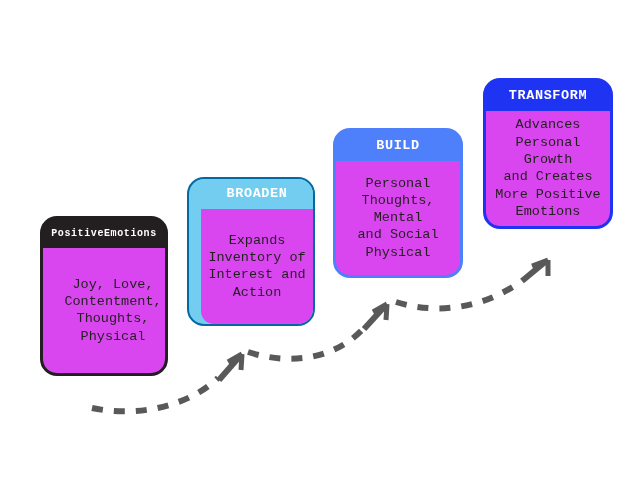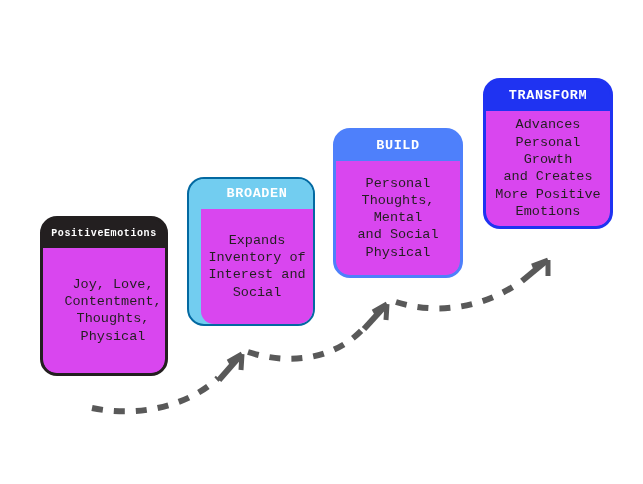--- a/index.html
+++ b/index.html
@@ -144,21 +144,21 @@
     </div>
   </div>
 
   <div class="stage" id="stage-broaden">
     <div class="stage-header">BROADEN</div>
     <div class="stage-body">
       <div>
         <span>Expands</span><br>
         <span>Inventory of</span><br>
         <span>Interest and</span><br>
-        <span>Social</span>
+        <span>Action</span>
       </div>
     </div>
   </div>
 
   <div class="stage" id="stage-build">
     <div class="stage-header">BUILD</div>
     <div class="stage-body">
       <div>
         <span>Personal</span><br>
         <span>Thoughts, Mental</span><br>

